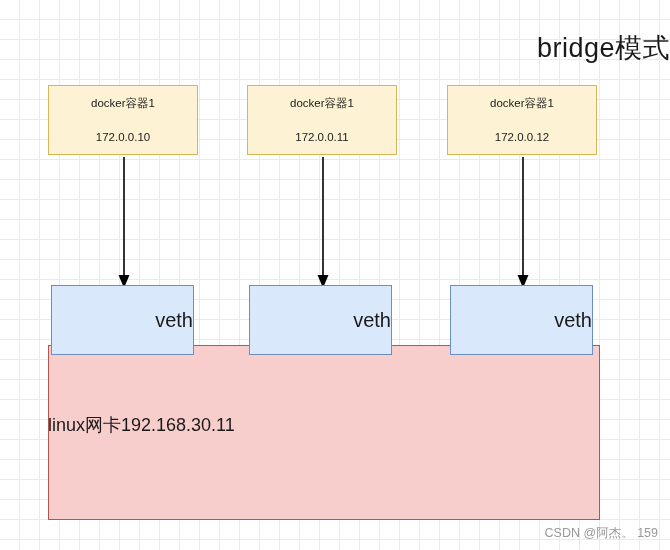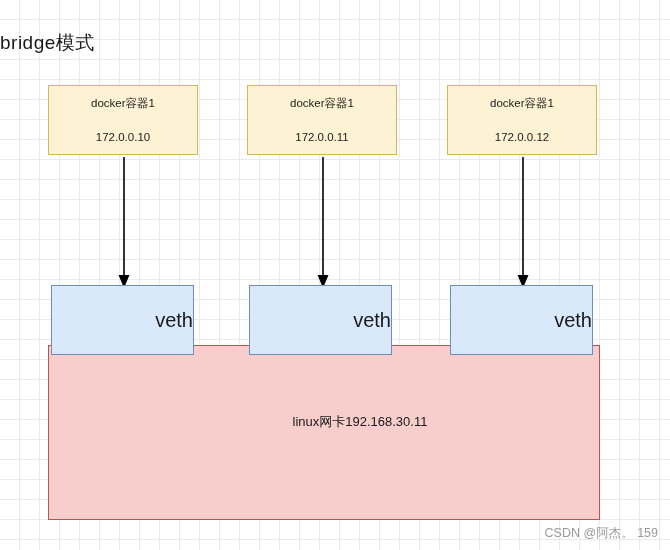--- a/index.html
+++ b/index.html
@@ -23,22 +23,22 @@
       linear-gradient(to bottom, #eaeaea 1px, transparent 1px);
     background-size: 20px 20px;
     background-position: -1px -1px;
   }
 
   .title {
     position: absolute;
     left: 0;
     top: 30px;
     width: 670px;
-    text-align: left;
-    font-size: 19px;
+    text-align: right;
+    font-size: 27px;
     color: #1a1a1a;
     letter-spacing: 0.5px;
   }
 
   .container-box {
     position: absolute;
     width: 150px;
     height: 70px;
     background: #fdf3d4;
     border: 1px solid #d6b656;
@@ -81,25 +81,23 @@
     background: #f8cecc;
     border: 1px solid #b85450;
     box-sizing: border-box;
     z-index: 1;
   }
   .host-label {
     position: absolute;
     left: 48px;
     top: 413px;
     width: 552px;
-    text-align: center;
-    font-size: 13px;
+    font-size: 18px;
     color: #1a1a1a;
     z-index: 2;
-    padding-left: 36px;
   }
 
   .arrow {
     position: absolute;
     width: 14px;
     z-index: 2;
   }
 
   .watermark {
     position: absolute;

